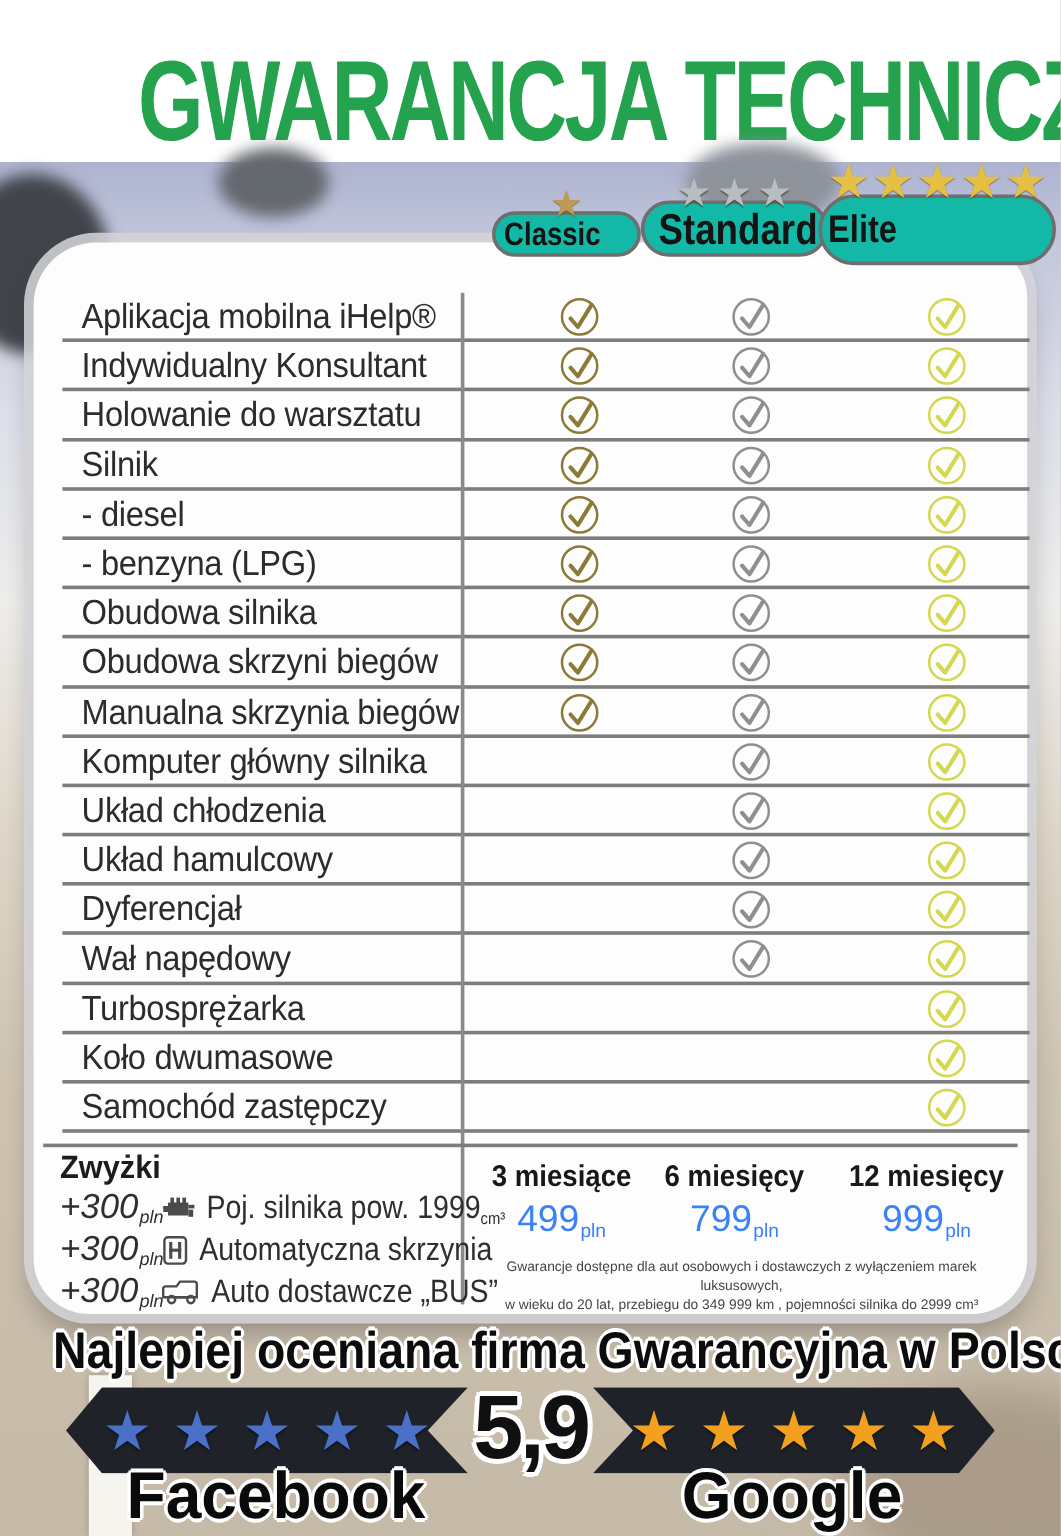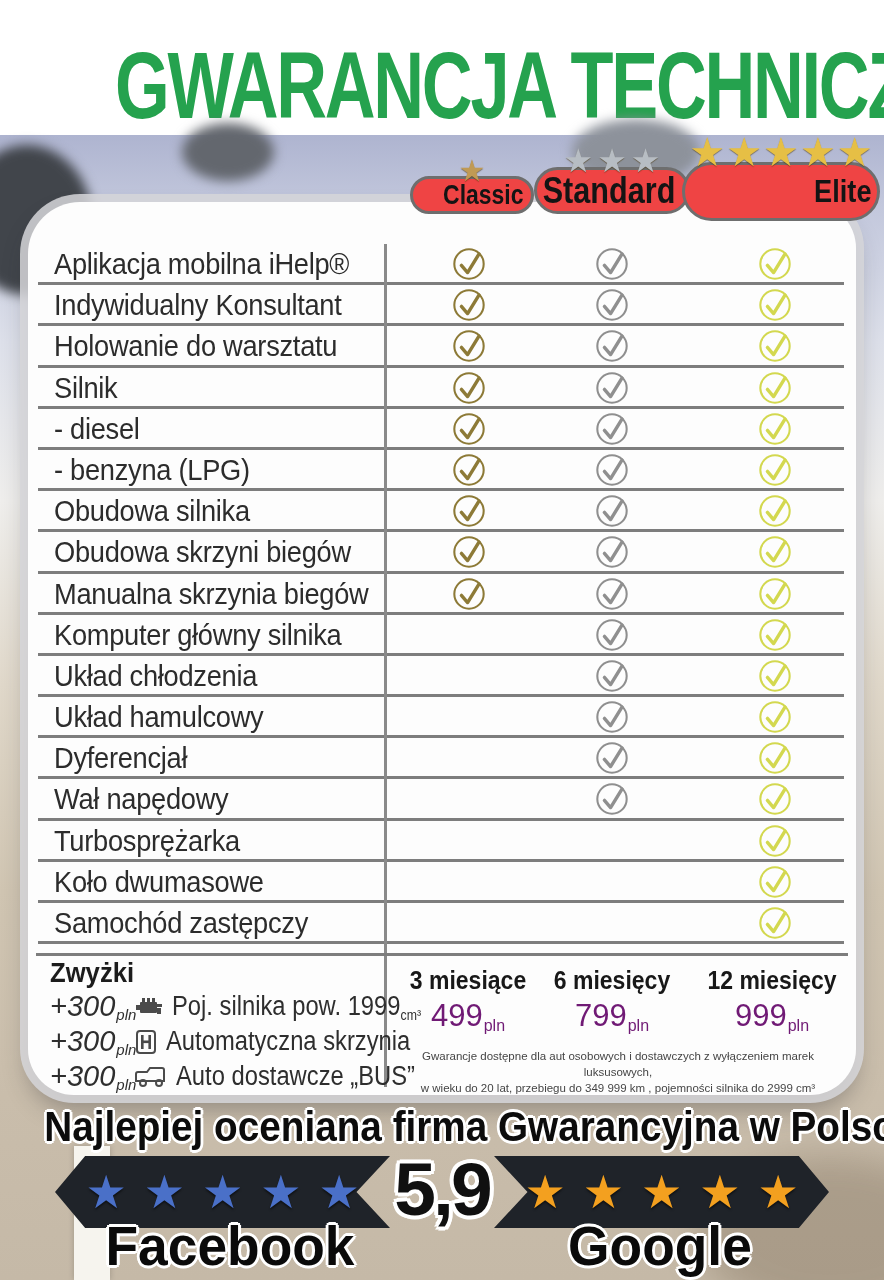--- a/index.html
+++ b/index.html
@@ -27,35 +27,35 @@
   
   .card{position:absolute;left:28px;top:202px;width:828px;height:893px;background:#fdfdfd;
     border-radius:52px 46px 46px 46px;z-index:2;
     box-shadow:0 0 0 8px rgba(214,214,217,.85),0 14px 24px rgba(40,40,45,.35);}
 
   
   .tier{position:absolute;display:flex;flex-direction:column;align-items:center;z-index:4;}
   .tier-stars{display:flex;line-height:1;margin-bottom:-10px;z-index:2;
     font-family:"DejaVu Sans",sans-serif;}
   .tier-stars .star{text-shadow:0 1px 1px rgba(70,50,10,.55);}
-  .pill{background:#ef4444;border:3px solid #6e6e6e;display:flex;align-items:center;justify-content:flex-end;
+  .pill{background:#14b8a6;border:3px solid #6e6e6e;display:flex;align-items:center;justify-content:flex-start;
     font-weight:bold;color:#141414;white-space:nowrap;width:100%;box-sizing:border-box;}
   .pill-text{transform:scaleX(.85);}
   .tier-classic{left:382px;top:-46px;width:124px;}
   .tier-classic .tier-stars{font-size:30px;}
   .tier-classic .pill{height:38px;border-radius:21px;font-size:27px;}
   .tier-standard{left:506px;top:-58px;width:156px;}
   .tier-standard .tier-stars{font-size:33px;gap:4px;}
   .tier-standard .pill{height:47px;border-radius:26px;font-size:36px;}
   .tier-elite{left:654px;top:-70px;width:198px;}
   .tier-elite .tier-stars{font-size:40px;gap:1px;}
   .tier-elite .pill{height:59px;border-radius:31px;font-size:32px;}
 
   
-  .table{position:absolute;left:10px;top:42px;width:806px;}
+  .table{position:absolute;left:24px;top:42px;width:806px;}
   .frow{position:relative;height:41.2px;border-bottom:3px solid #7d7d7d;box-sizing:border-box;}
   .flabel{position:absolute;left:16px;top:4px;font-size:29px;color:#2c2c2c;white-space:nowrap;
     letter-spacing:-.3px;transform:scaleX(.94);transform-origin:0 50%;}
   .check{position:absolute;top:2px;width:36px;height:36px;}
   .check.c0{left:413px;}
   .check.c1{left:556px;}
   .check.c2{left:719px;}
   .vline{position:absolute;left:356px;top:42px;width:3px;height:843px;background:#8a8a8a;}
   .sep2{position:absolute;left:8px;top:751px;width:812px;height:3px;background:#7d7d7d;}
 
@@ -69,21 +69,21 @@
   .zw-label{font-size:27px;white-space:nowrap;transform:scaleX(.88);transform-origin:0 50%;}
   .lbl-sub{font-size:14px;position:relative;top:5px;}
 
   
   .pricing{position:absolute;left:360px;top:764px;width:462px;height:120px;}
   .plan{position:absolute;text-align:center;top:0;}
   .plan:nth-child(1){left:4px;width:152px;}
   .plan:nth-child(2){left:148px;width:152px;}
   .plan:nth-child(3){left:308px;width:152px;}
   .plan-dur{font-size:25px;font-weight:bold;color:#181818;transform:scaleX(.92);white-space:nowrap;}
-  .plan-price{font-size:31px;color:#701a75;margin-top:3px;}
+  .plan-price{font-size:31px;color:#3b82f6;margin-top:3px;}
   .plan-price .unit{font-size:16px;top:5px;}
   .disclaimer{position:absolute;left:2px;top:82px;width:456px;text-align:center;
     font-size:11.5px;color:#454545;line-height:1.4;}
 
   
   .headline{position:absolute;left:0;top:1102px;width:884px;text-align:center;z-index:3;
     font-size:43px;font-weight:800;color:#0c0c0c;white-space:nowrap;transform:scaleX(.9);
     text-shadow:-2px -2px 0 #fff,2px -2px 0 #fff,-2px 2px 0 #fff,2px 2px 0 #fff,
                 0 -3px 0 #fff,0 3px 0 #fff,-3px 0 0 #fff,3px 0 0 #fff;}
   .banner{position:absolute;top:1156px;height:72px;background:#1f2329;z-index:3;

